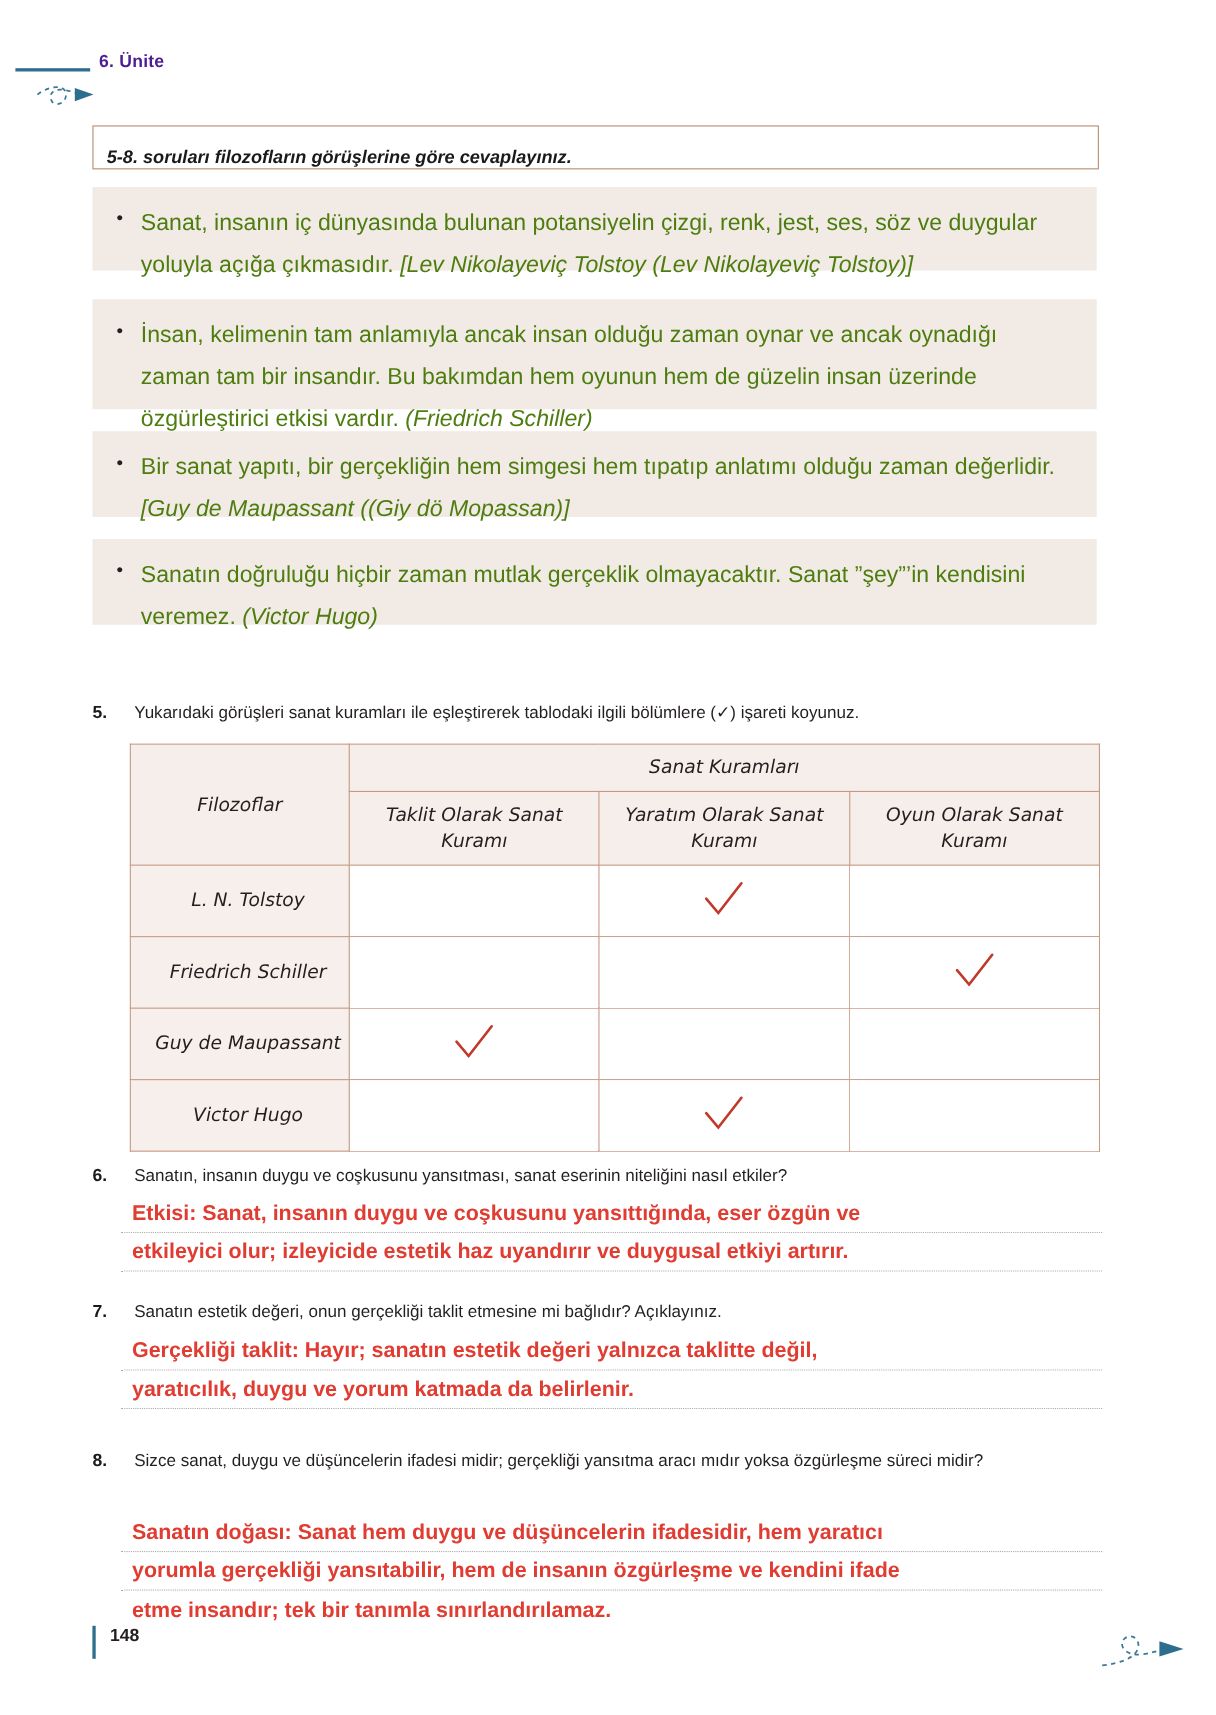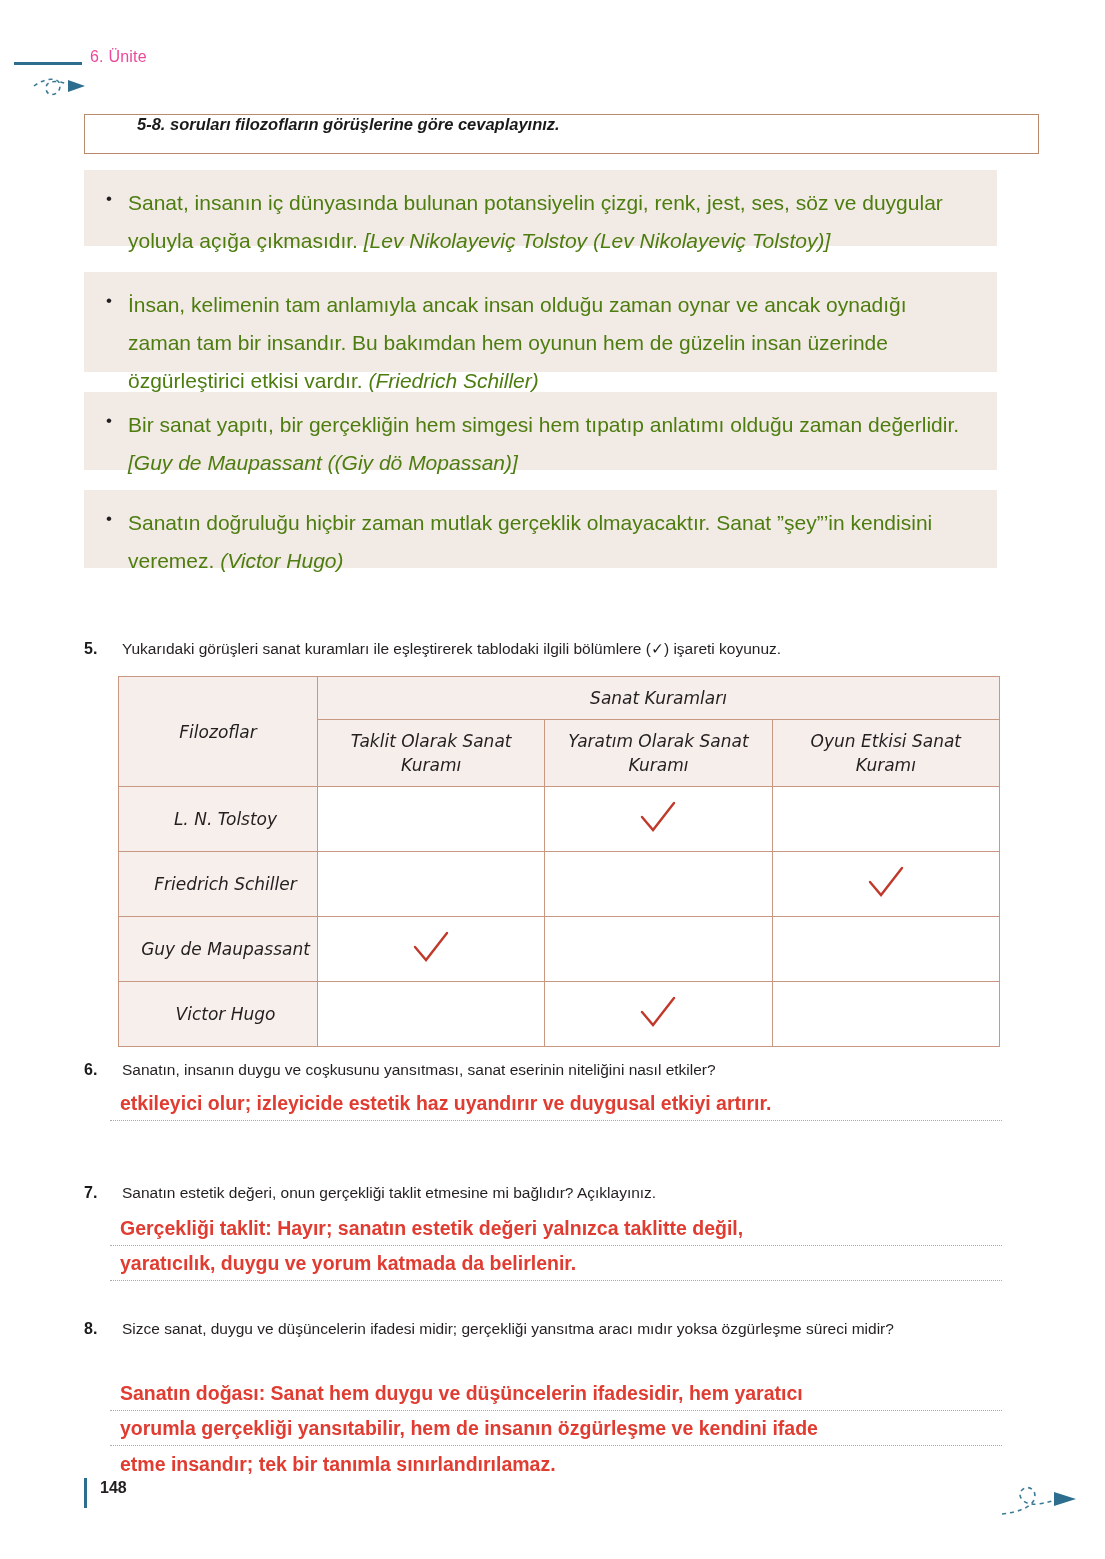--- a/index.html
+++ b/index.html
@@ -8,28 +8,28 @@
     background:#ffffff;
     font-family:"Liberation Sans", sans-serif;
     color:#231f20;
     position:relative;
     overflow:hidden;
   }
 
   
   .header{position:absolute;left:0;top:48px;width:100%;height:50px;}
   .header-rule{position:absolute;left:14px;top:14px;width:68px;height:3px;background:#2d6e8e;}
-  .unite-label{position:absolute;left:90px;top:0px;font-size:16px;font-weight:normal;color:#ec4899;letter-spacing:.2px;}
+  .unite-label{position:absolute;left:90px;top:0px;font-size:16px;font-weight:bold;color:#4c1d95;letter-spacing:.2px;}
   .header-deco{position:absolute;left:30px;top:24px;width:70px;height:38px;}
 
   
   .instruction-box{
     position:absolute;left:84px;top:114px;width:913px;height:38px;
     border:1.5px solid #b98a6d;background:#ffffff;
-    display:flex;align-items:flex-start;padding-left:40px;
+    display:flex;align-items:flex-end;
   }
   .instruction-text{
     padding-left:12px;font-size:16.5px;font-style:italic;font-weight:bold;color:#1a1a1a;
   }
 
   
   .quote-box{
     position:absolute;left:84px;width:913px;
     background:#f2ebe5;
     box-sizing:border-box;
@@ -159,21 +159,21 @@
 
 <table class="theory-table">
   <tbody>
       <tr>
     <td class="th-philo" rowspan="2">Filozoflar</td>
     <td class="th-group" colspan="3">Sanat Kuramları</td>
   </tr>
   <tr>
     <td class="th-col">Taklit Olarak Sanat Kuramı</td>
     <td class="th-col">Yaratım Olarak Sanat Kuramı</td>
-    <td class="th-col">Oyun Etkisi Sanat Kuramı</td>
+    <td class="th-col">Oyun Olarak Sanat Kuramı</td>
   </tr>
 
   <tr>
     <td class="row-name">L. N. Tolstoy</td>
     <td class="cell-mark"></td>
     <td class="cell-mark">
       <svg class="check" viewBox="0 0 44 34">
             <path d="M6 17 L17 30 L38 3" fill="none" stroke="#c0392b" stroke-width="2.4" stroke-linecap="round"></path>
           </svg>
     </td>
@@ -213,20 +213,23 @@
     <td class="cell-mark"></td>
   </tr>
 </tbody>
   </table>
 
 <div class="question" id="question-6">
   <div class="q-num">6.</div>
   <div class="q-text">Sanatın, insanın duygu ve coşkusunu yansıtması, sanat eserinin niteliğini nasıl etkiler?</div>
 </div>
 <div class="answer-block" id="answer-6">
+  <div class="answer-line">
+      <span>Etkisi: Sanat, insanın duygu ve coşkusunu yansıttığında, eser özgün ve</span>
+    </div>
   <div class="answer-line">
       <span>etkileyici olur; izleyicide estetik haz uyandırır ve duygusal etkiyi artırır.</span>
     </div>
 </div>
 
 <div class="question" id="question-7">
   <div class="q-num">7.</div>
   <div class="q-text">Sanatın estetik değeri, onun gerçekliği taklit etmesine mi bağlıdır? Açıklayınız.</div>
 </div>
 <div class="answer-block" id="answer-7">

